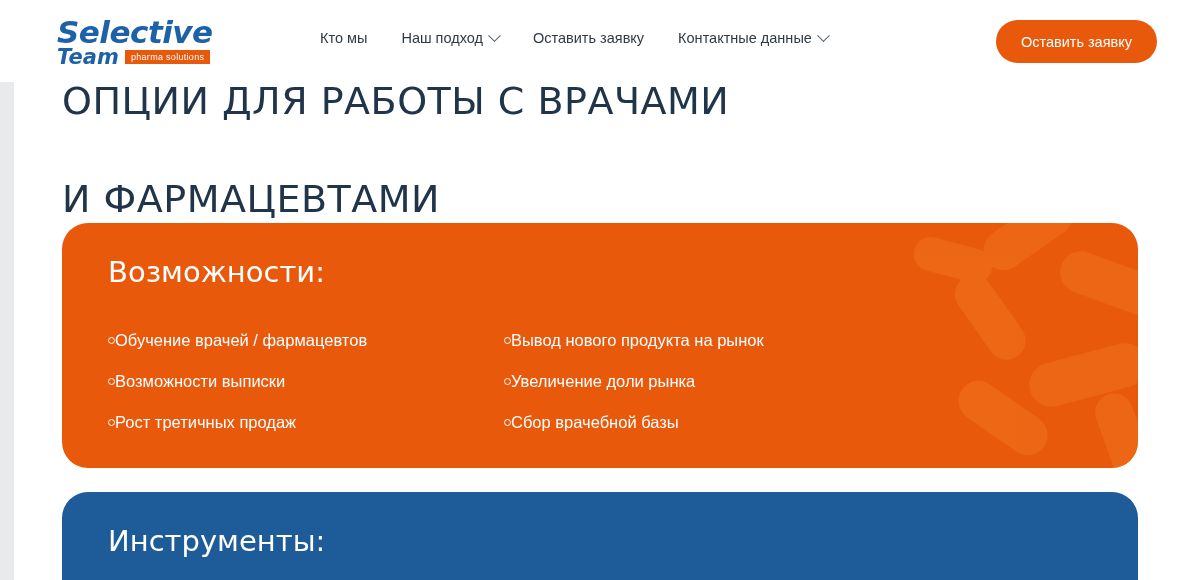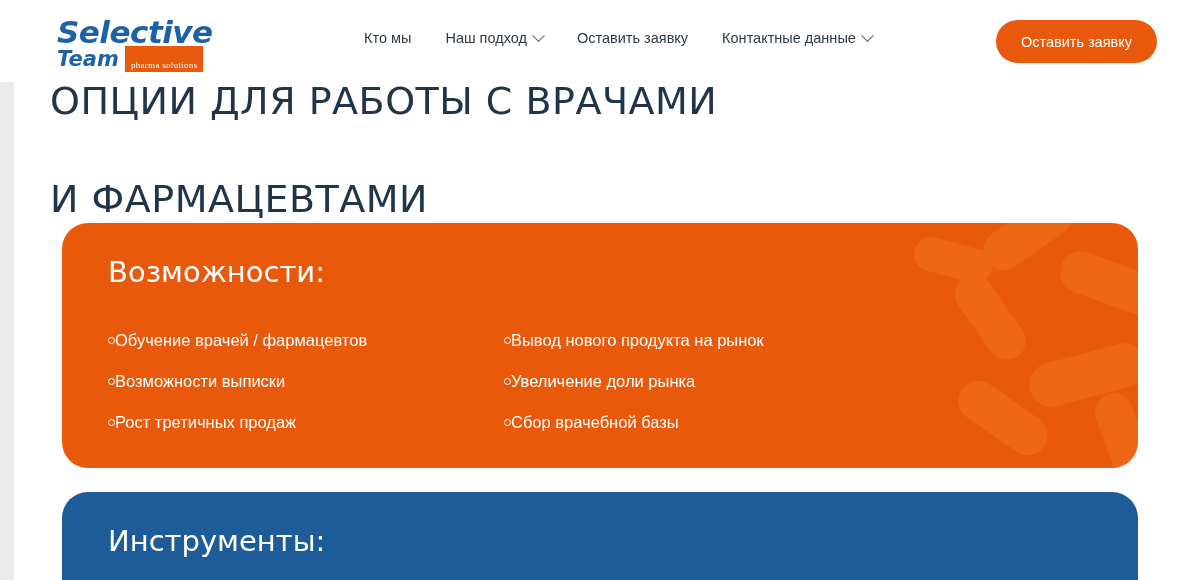--- a/index.html
+++ b/index.html
@@ -68,32 +68,31 @@
     font-style: italic;
     font-size: 21px;
     line-height: 22px;
     color: #1d62a8;
   }
   .logo-tag {
     background: #e8590c;
     color: #ffffff;
     font-size: 9px;
     letter-spacing: 0.3px;
-    padding: 14px 6px 2px 6px;
-    white-space: nowrap;
-    font-family: Liberation Serif, serif;
+    padding: 2px 6px 2px 6px;
+    white-space: nowrap;
+    font-family: Liberation Sans, sans-serif;
   }
 
   .nav {
     position: absolute;
     left: 320px; top: 30px;
     display: flex;
     align-items: center;
     gap: 34px;
-    margin-left: 44px;
   }
   .nav-item {
     display: flex;
     align-items: center;
     gap: 7px;
     font-size: 14.5px;
     color: #2f3a45;
     cursor: pointer;
     white-space: nowrap;
   }
@@ -116,21 +115,21 @@
     padding: 0 25px;
     font-size: 14.5px;
     font-family: "Liberation Sans", sans-serif;
     cursor: pointer;
     white-space: nowrap;
   }
 
   
   .page-title {
     position: absolute;
-    left: 50px; top: 76px;
+    left: 62px; top: 76px;
     width: 1000px;
     font-family: "DejaVu Sans", sans-serif;
     font-size: 38px;
     line-height: 50px;
     letter-spacing: 0.5px;
     color: #20344a;
     font-weight: normal;
     text-transform: uppercase;
   }
   .page-title .line2 { display: block; margin-top: 48px; }

